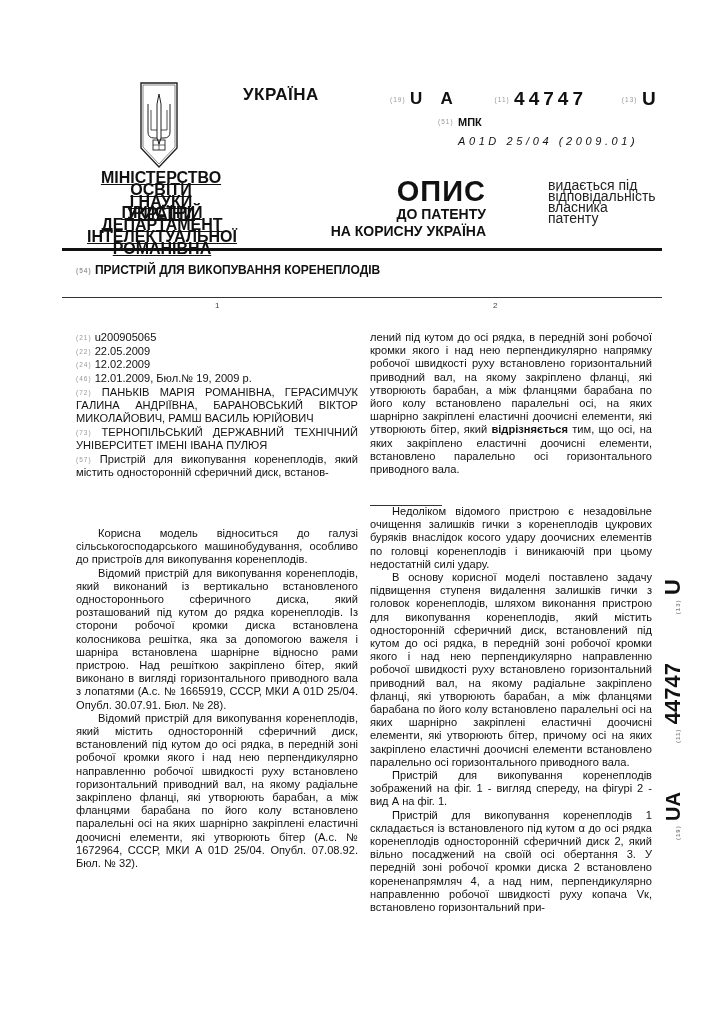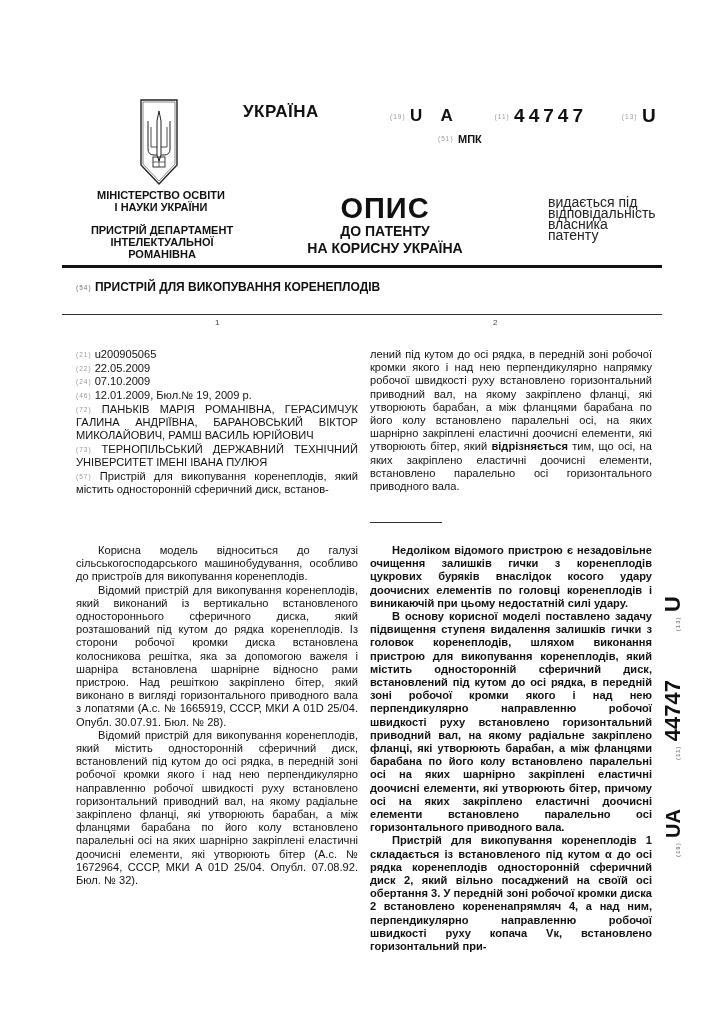--- a/index.html
+++ b/index.html
@@ -1,26 +1,26 @@
 <!DOCTYPE html>
 <html><head>
 <meta charset="utf-8">
 <style>
   html, body { margin: 0; padding: 0; background: #ffffff; }
   body { width: 724px; height: 1024px; position: relative; overflow: hidden; color: #111; font-family: "Liberation Sans", sans-serif; }
-  .abs { position: absolute; margin-top: 17px; }
+  .abs { position: absolute; }
   .coat { left: 140px; top: 82px; width: 38px; height: 86px; }
-  .org { text-align: center; font-weight: bold; font-size: 11px; line-height: 12px; color: #111; }
+  .org { text-align: center; font-weight: bold; font-size: 16px; line-height: 12px; color: #111; text-decoration: underline; }
   .country { left: 243px; top: 85px; font-weight: bold; font-size: 17px; letter-spacing: 0.5px; }
   .ids { left: 390px; top: 88px; width: 260px; height: 60px; font-family: "Liberation Sans", sans-serif; }
   .code { font-size: 6.5px; color: #999; letter-spacing: 1px; vertical-align: middle; }
   .big { font-weight: bold; font-size: 19px; letter-spacing: 4px; vertical-align: middle; }
   .mpk { font-weight: bold; font-size: 11px; }
   .cls { font-style: italic; font-size: 11px; letter-spacing: 3.6px; }
-  .title-main { left: 300px; top: 176px; width: 170px; text-align: center; }
+  .title-main { left: 316px; top: 176px; width: 170px; text-align: right; }
   .opis { font-weight: bold; font-size: 29px; line-height: 30px; letter-spacing: 1px; }
   .sub { font-weight: bold; font-size: 14px; line-height: 17px; }
   .issued { left: 548px; top: 180px; font-size: 14px; line-height: 11px; color: #222; }
   .rule-thick { left: 62px; top: 248px; width: 600px; height: 3px; background: #111; }
   .rule-thin { left: 62px; top: 297px; width: 600px; height: 1px; background: #333; }
   .title54 { left: 76px; top: 263px; font-weight: bold; font-size: 12px; }
   .colnum { font-size: 8px; color: #444; }
   .txt { font-size: 11.1px; line-height: 13.2px; text-align: justify; color: #111; }
   .txt p { margin: 0; }
   .ind { text-indent: 22px; }
@@ -66,20 +66,23 @@
     <span class="code">(11)</span>
     <span class="big">44747</span>
     <span style="display:inline-block; width:26px;"></span>
     <span class="code">(13)</span>
     <span class="big">U</span>
   </div>
   <div style="margin-left:48px; margin-top:2px; white-space:nowrap;">
     <span class="code">(51)</span>
     <span class="mpk">МПК</span>
   </div>
+  <div style="margin-left:68px; margin-top:1px; white-space:nowrap;">
+    <span class="cls">A01D 25/04 (2009.01)</span>
+  </div>
 </div>
 
 <div class="abs title-main">
   <div class="opis">ОПИС</div>
   <div class="sub">ДО ПАТЕНТУ</div>
   <div class="sub">НА КОРИСНУ УКРАЇНА</div>
 </div>
 
 <div class="abs issued">
   <div>видається під</div>
@@ -95,42 +98,43 @@
   <span>ПРИСТРІЙ ДЛЯ ВИКОПУВАННЯ КОРЕНЕПЛОДІВ</span>
 </div>
 
 <div class="abs rule-thin"></div>
 <div class="abs colnum" style="left:215px; top:301px;">1</div>
 <div class="abs colnum" style="left:493px; top:301px;">2</div>
 
 <div class="abs txt" style="left:76px; top:331px; width:282px;">
   <p><span class="code">(21)</span> <span>u200905065</span></p>
   <p><span class="code">(22)</span> <span>22.05.2009</span></p>
-  <p><span class="code">(24)</span> <span>07.10.2009</span></p>
+  <p><span class="code">(24)</span> <span>12.02.2009</span></p>
   <p><span class="code">(46)</span> <span>12.01.2009, Бюл.№ 19, 2009 р.</span></p>
   <p><span class="code">(72)</span> <span>ПАНЬКІВ МАРІЯ РОМАНІВНА, ГЕРАСИМЧУК ГАЛИНА АНДРІЇВНА, БАРАНОВСЬКИЙ ВІКТОР МИКОЛАЙОВИЧ, РАМШ ВАСИЛЬ ЮРІЙОВИЧ</span></p>
   <p><span class="code">(73)</span> <span>ТЕРНОПІЛЬСЬКИЙ ДЕРЖАВНИЙ ТЕХНІЧНИЙ УНІВЕРСИТЕТ ІМЕНІ ІВАНА ПУЛЮЯ</span></p>
   <p><span class="code">(57)</span> <span>Пристрій для викопування коренеплодів, який містить односторонній сферичний диск, встанов-</span></p>
 </div>
 
 <div class="abs txt" style="left:370px; top:331px; width:282px;">
   <p><span>лений під кутом до осі рядка, в передній зоні робочої кромки якого і над нею перпендикулярно напрямку робочої швидкості руху встановлено горизонтальний приводний вал, на якому закріплено фланці, які утворюють барабан, а між фланцями барабана по його колу встановлено паралельні осі, на яких шарнірно закріплені еластичні доочисні елементи, які утворюють бітер, який </span><b>відрізняється</b><span> тим, що осі, на яких закріплено еластичні доочисні елементи, встановлено паралельно осі горизонтального приводного вала.</span></p>
 </div>
 
 <div class="abs short-rule"></div>
 
 <div class="abs txt" style="left:76px; top:527px; width:282px;">
   <p class="ind">Корисна модель відноситься до галузі сільськогосподарського машинобудування, особливо до пристроїв для викопування коренеплодів.</p>
   <p class="ind">Відомий пристрій для викопування коренеплодів, який виконаний із вертикально встановленого одностороннього сферичного диска, який розташований під кутом до рядка коренеплодів. Із сторони робочої кромки диска встановлена колосникова решітка, яка за допомогою важеля і шарніра встановлена шарнірне відносно рами пристрою. Над решіткою закріплено бітер, який виконано в вигляді горизонтального приводного вала з лопатями (А.с. № 1665919, СССР, МКИ А 01D 25/04. Опубл. 30.07.91. Бюл. № 28).</p>
   <p class="ind">Відомий пристрій для викопування коренеплодів, який містить односторонній сферичний диск, встановлений під кутом до осі рядка, в передній зоні робочої кромки якого і над нею перпендикулярно направленню робочої швидкості руху встановлено горизонтальний приводний вал, на якому радіальне закріплено фланці, які утворюють барабан, а між фланцями барабана по його колу встановлено паралельні осі на яких шарнірно закріплені еластичні доочисні елементи, які утворюють бітер (А.с. № 1672964, СССР, МКИ А 01D 25/04. Опубл. 07.08.92. Бюл. № 32).</p>
 </div>
 
-<div class="abs txt" style="left:370px; top:527px; width:282px;font-weight:bold;">
+<div class="abs txt" style="left:370px; top:505px; width:282px;">
   <p class="ind">Недоліком відомого пристрою є незадовільне очищення залишків гички з коренеплодів цукрових буряків внаслідок косого удару доочисних елементів по головці коренеплодів і виникаючій при цьому недостатній силі удару.</p>
   <p class="ind">В основу корисної моделі поставлено задачу підвищення ступеня видалення залишків гички з головок коренеплодів, шляхом виконання пристрою для викопування коренеплодів, який містить односторонній сферичний диск, встановлений під кутом до осі рядка, в передній зоні робочої кромки якого і над нею перпендикулярно направленню робочої швидкості руху встановлено горизонтальний приводний вал, на якому радіальне закріплено фланці, які утворюють барабан, а між фланцями барабана по його колу встановлено паралельні осі на яких шарнірно закріплені еластичні доочисні елементи, які утворюють бітер, причому осі на яких закріплено еластичні доочисні елементи встановлено паралельно осі горизонтального приводного вала.</p>
+  <p class="ind">Пристрій для викопування коренеплодів зображений на фіг. 1 - вигляд спереду, на фігурі 2 - вид А на фіг. 1.</p>
   <p class="ind">Пристрій для викопування коренеплодів 1 складається із встановленого під кутом α до осі рядка коренеплодів односторонній сферичний диск 2, який вільно посаджений на своїй осі обертання 3. У передній зоні робочої кромки диска 2 встановлено корененапрямляч 4, а над ним, перпендикулярно направленню робочої швидкості руху копача Vк, встановлено горизонтальний при-</p>
 </div>
 
 <div class="abs vert">
   <div class="vert-inner">
     <span class="small-code">(19)</span>
     <span style="font-size:20px;">UA</span>
     <span style="display:inline-block; width:40px;"></span>
     <span class="small-code">(11)</span>
     <span style="font-size:22px;">44747</span>

